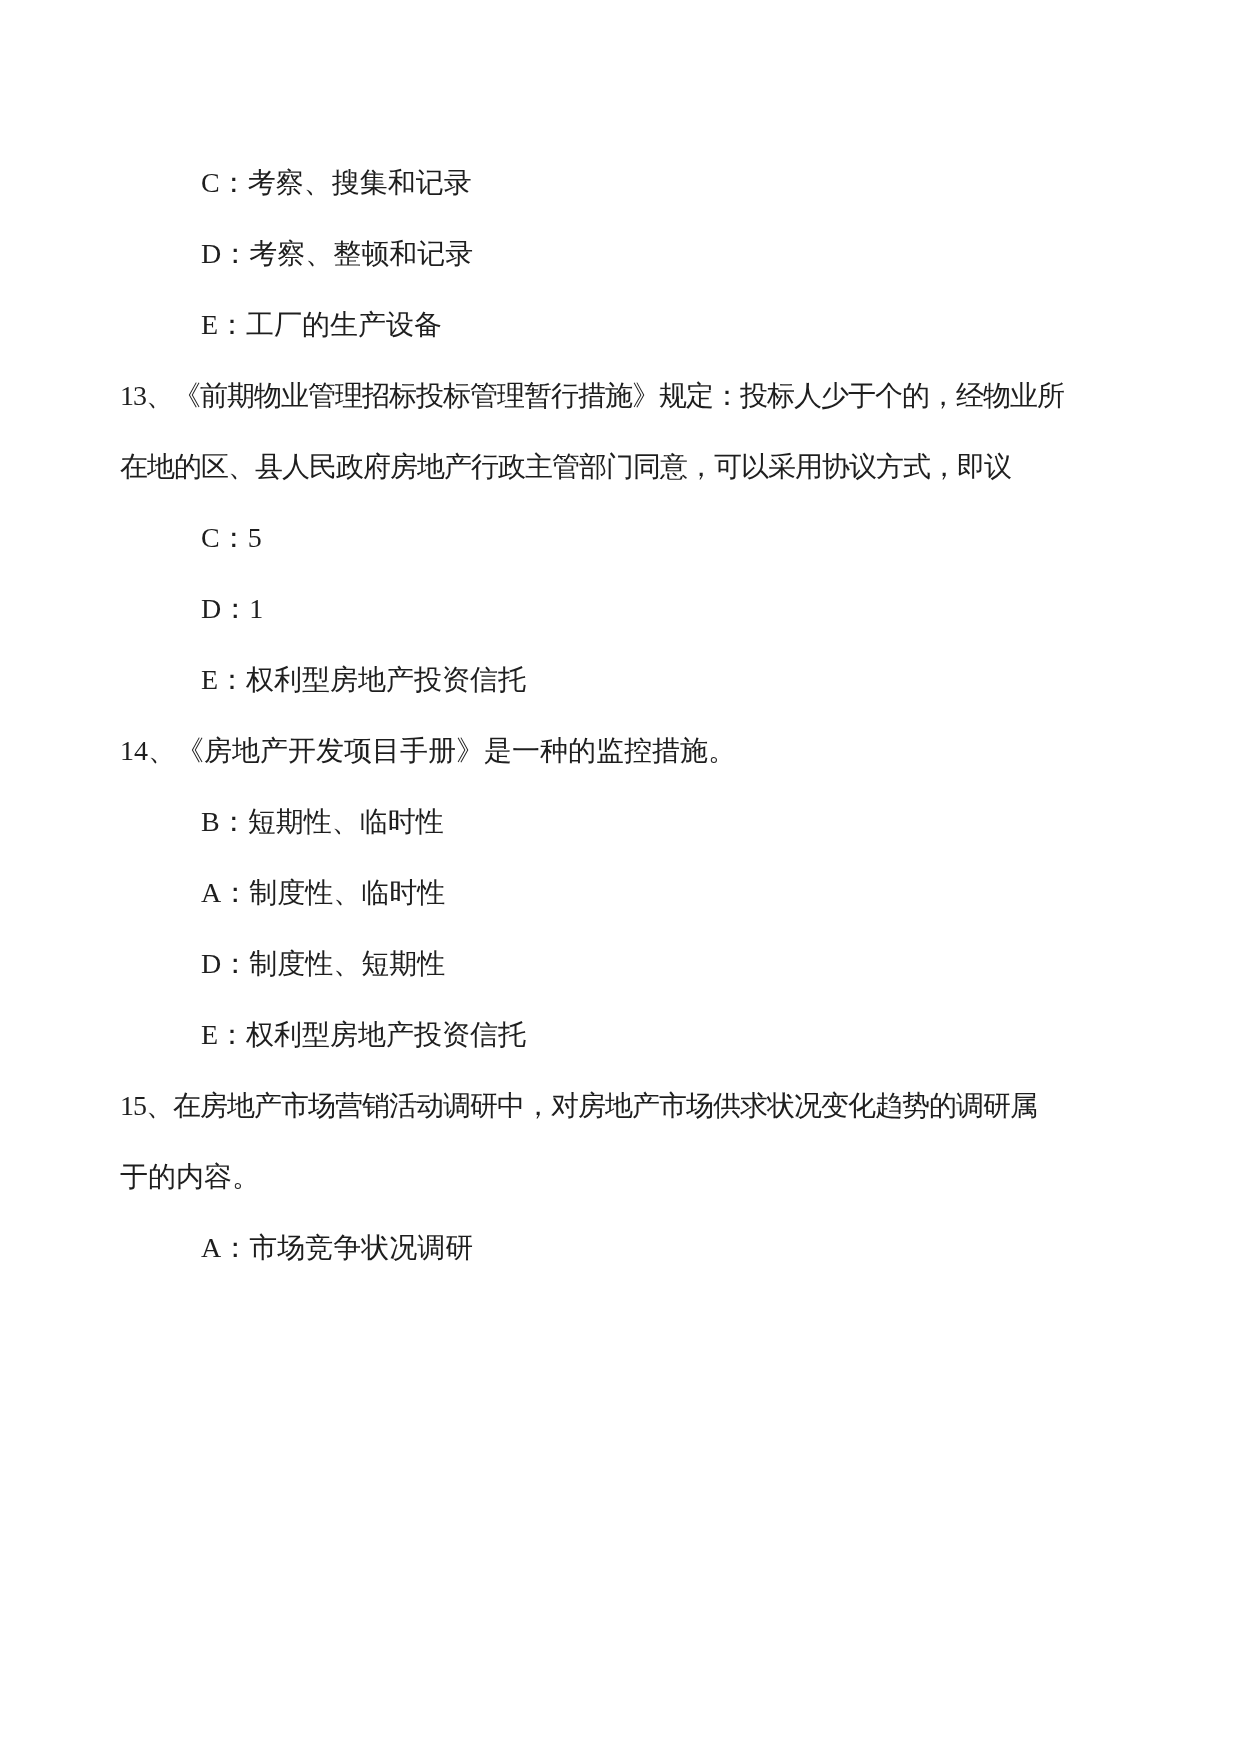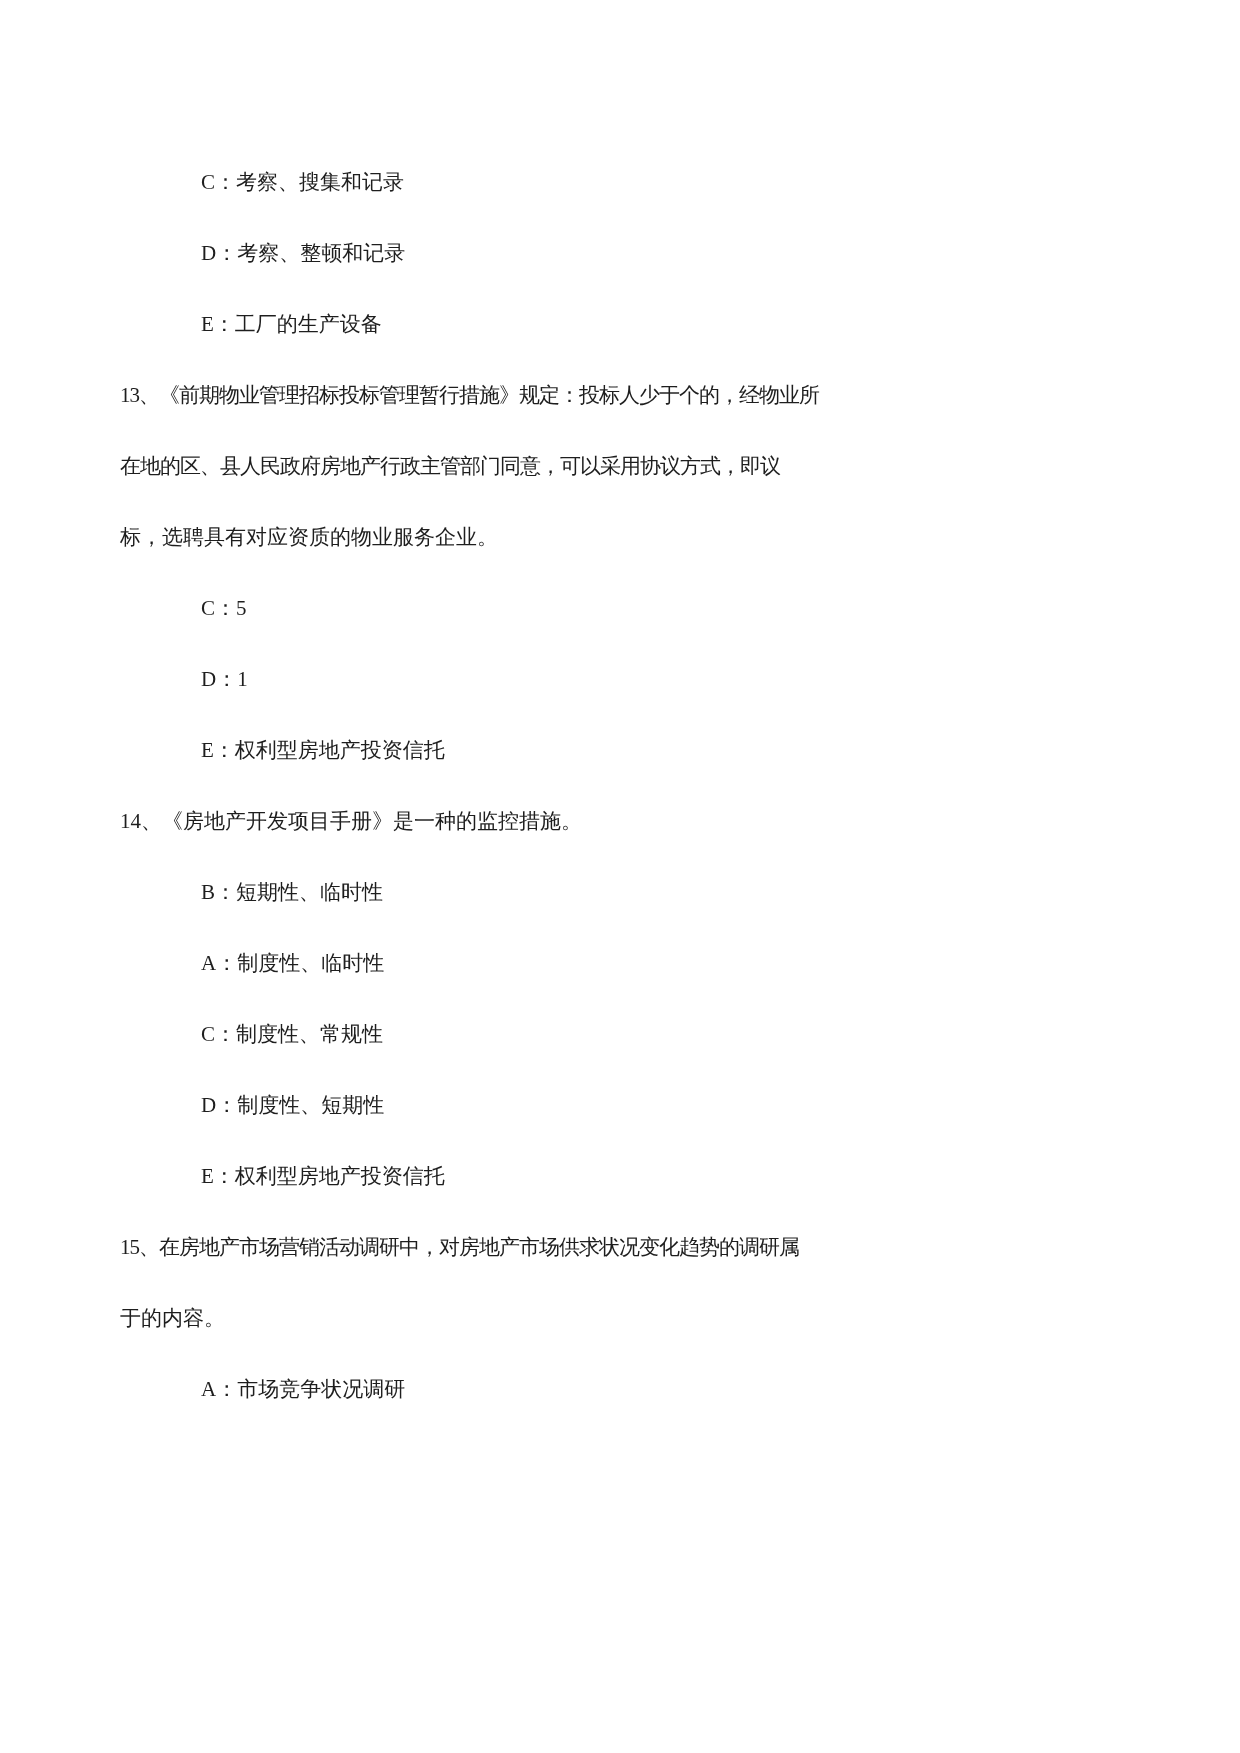--- a/index.html
+++ b/index.html
@@ -15,48 +15,46 @@
     }
     .content {
       position: absolute;
       top: 147px;
       left: 0;
       width: 100%;
     }
     .line {
       height: 71px;
       line-height: 71px;
-      font-size: 21px;
+      font-size: 28px;
       white-space: nowrap;
       color: #1e1e1e;
     }
     
     .q  { padding-left: 120px; }
     
     .tight { letter-spacing: -1px; }
     
     .opt { padding-left: 201px; }
   </style>
 </head>
 <body>
 
 <div class="page">
   <div class="content">
     <div class="line opt">C：考察、搜集和记录</div>
     <div class="line opt">D：考察、整顿和记录</div>
     <div class="line opt">E：工厂的生产设备</div>
     <div class="line q tight">13、《前期物业管理招标投标管理暂行措施》规定：投标人少于个的，经物业所</div>
     <div class="line q tight">在地的区、县人民政府房地产行政主管部门同意，可以采用协议方式，即议</div>
-    <div class="line q">标，选聘具有对应资质的物业服务企业。</div>
     <div class="line opt">C：5</div>
     <div class="line opt">D：1</div>
     <div class="line opt">E：权利型房地产投资信托</div>
     <div class="line q">14、《房地产开发项目手册》是一种的监控措施。</div>
     <div class="line opt">B：短期性、临时性</div>
     <div class="line opt">A：制度性、临时性</div>
-    <div class="line opt">C：制度性、常规性</div>
     <div class="line opt">D：制度性、短期性</div>
     <div class="line opt">E：权利型房地产投资信托</div>
     <div class="line q tight">15、在房地产市场营销活动调研中，对房地产市场供求状况变化趋势的调研属</div>
     <div class="line q">于的内容。</div>
     <div class="line opt">A：市场竞争状况调研</div>
   </div>
 </div>
 
 </body></html>

